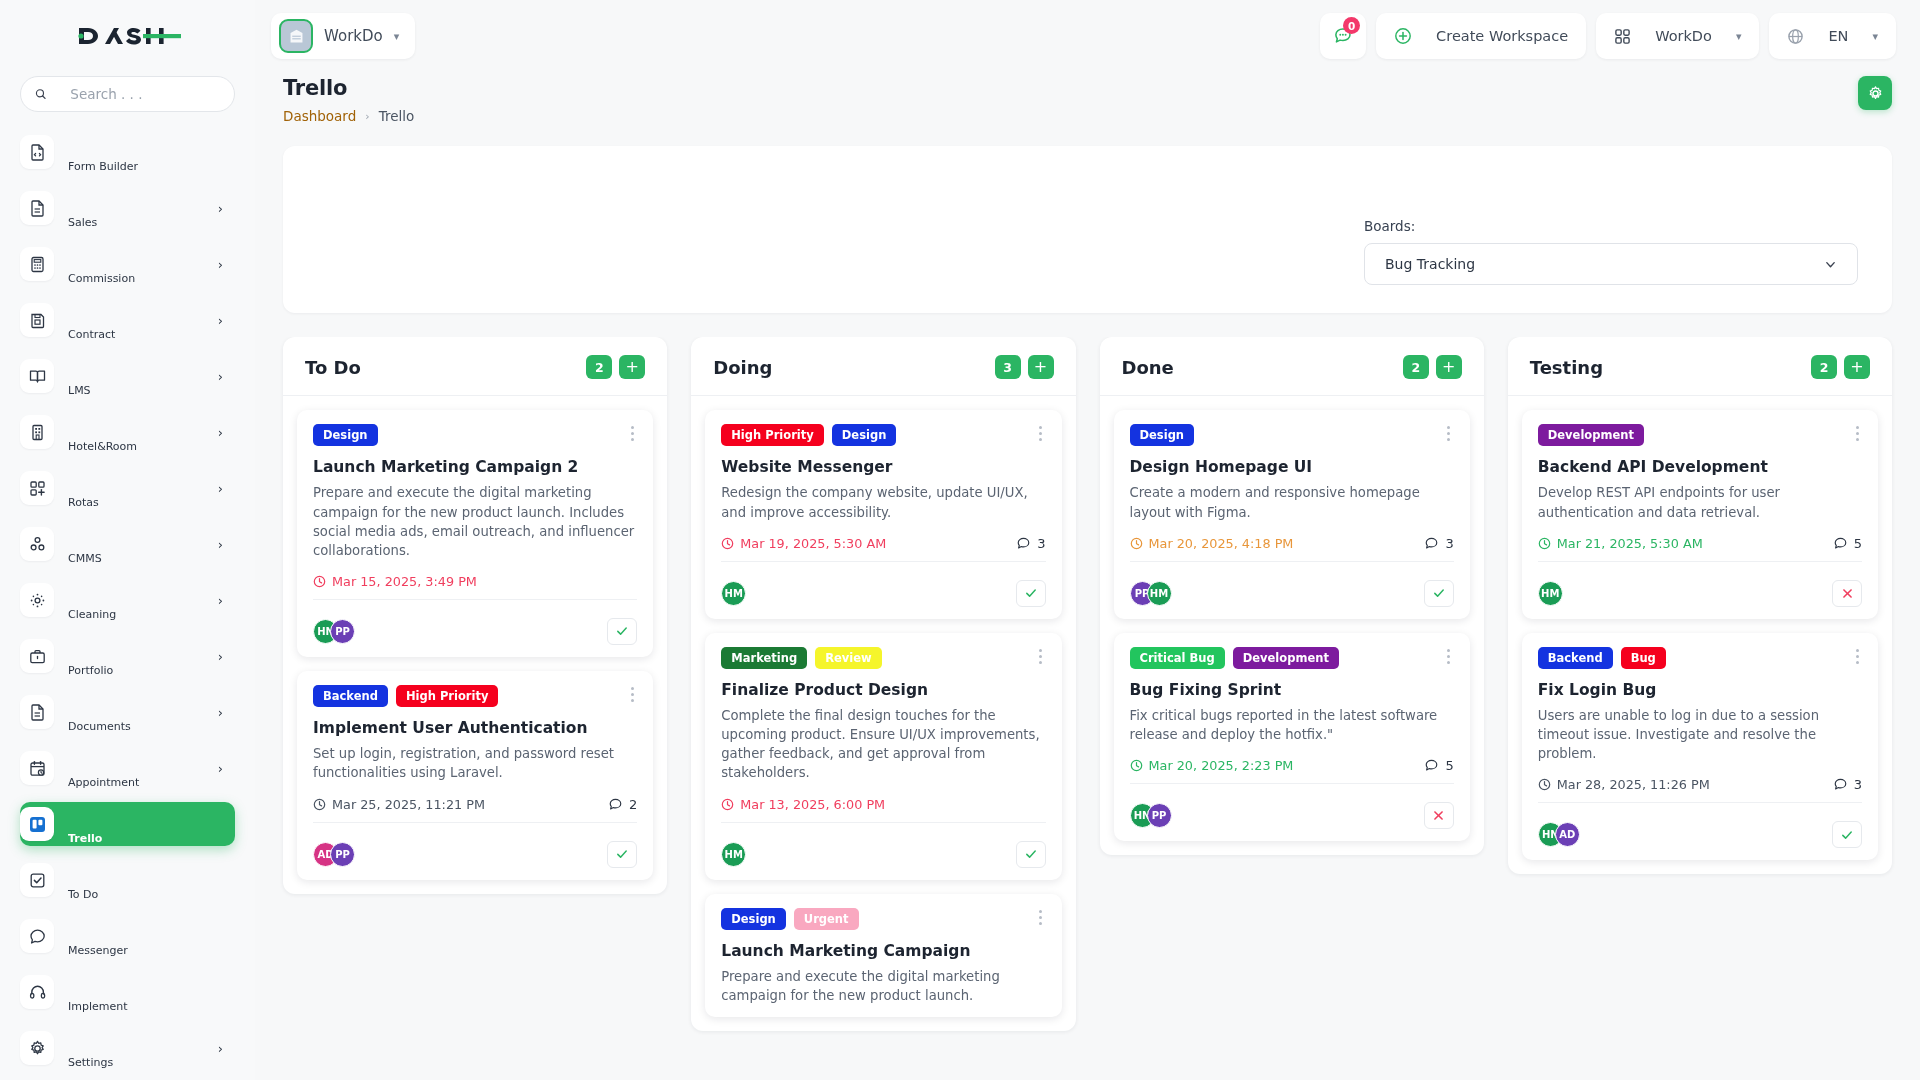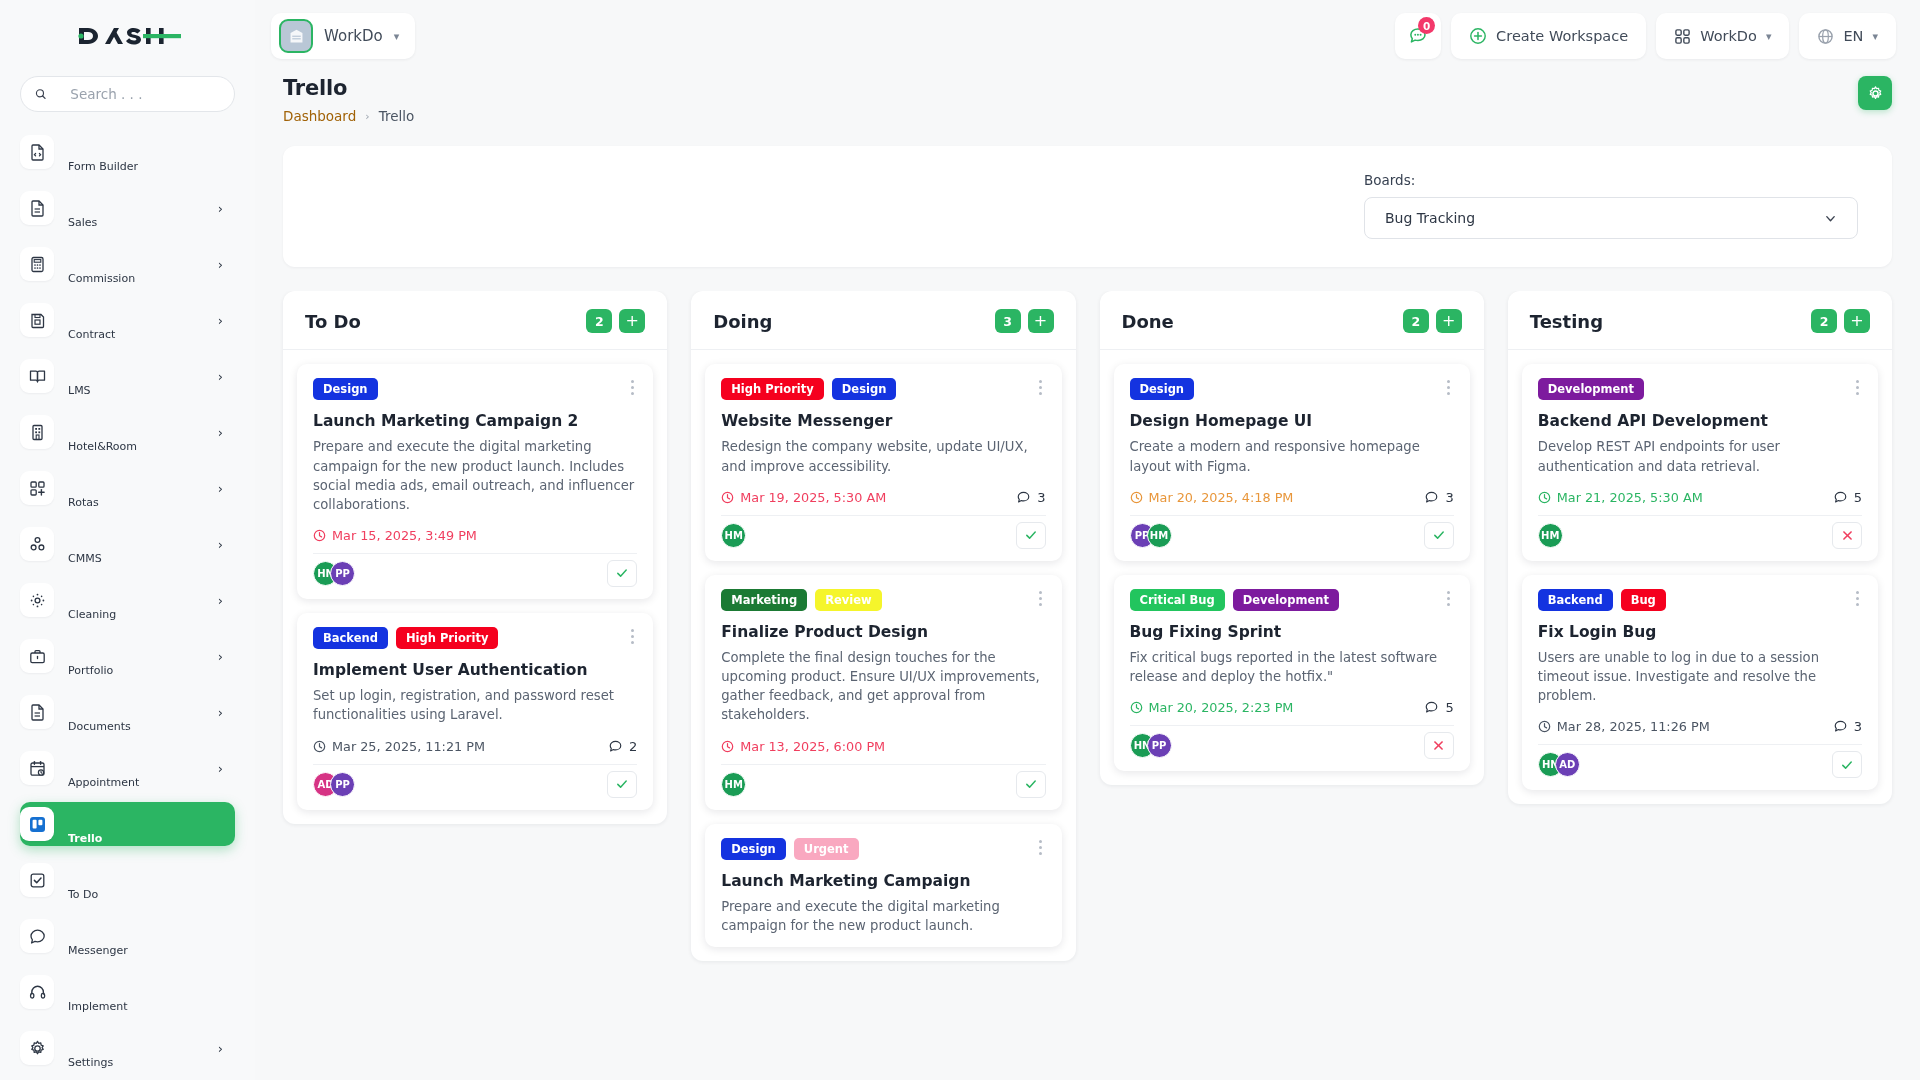--- a/index.html
+++ b/index.html
@@ -75,21 +75,21 @@
     background: #fff; display: flex; align-items: center; justify-content: center;
     box-shadow: 0 1px 3px rgba(16,24,40,.06); cursor: pointer;
   }
   .badge {
     position: absolute; top: 4px; right: 6px; min-width: 17px; height: 17px;
     border-radius: 9px; background: #f3386a; color: #fff; font-size: 10.5px;
     font-weight: 700; display: flex; align-items: center; justify-content: center;
     padding: 0 4px;
   }
   .pill-btn {
-    display: flex; align-items: center; gap: 9px; height: 46px;
+    display: flex; align-items: center; gap: 24px; height: 46px;
     background: #fff; border-radius: 10px; padding: 0 18px;
     box-shadow: 0 1px 3px rgba(16,24,40,.06); cursor: pointer;
     font-size: 14.5px; color: #414b59; font-weight: 500;
   }
 
   .page-head { padding: 4px 28px 0 28px; }
   .page-head-row { display: flex; align-items: flex-start; justify-content: space-between; }
   .page-title { font-size: 21px; font-weight: 700; color: #1d2430; letter-spacing: -.2px; }
   .breadcrumb { margin-top: 8px; display: flex; align-items: center; gap: 9px; font-size: 13.5px; }
   .breadcrumb .crumb-link { color: #a16207; font-weight: 500; cursor: pointer; }
@@ -100,21 +100,21 @@
     display: flex; align-items: center; justify-content: center; cursor: pointer;
     box-shadow: 0 2px 6px rgba(43,181,99,.3);
   }
 
   .board-filter {
     margin: 22px 28px 0 28px; background: #fff; border-radius: 12px;
     padding: 26px 34px 28px 34px; display: flex; justify-content: flex-end;
     box-shadow: 0 1px 3px rgba(16,24,40,.05);
   }
   .filter-field { width: 494px; }
-  .filter-label { font-size: 13.5px; color: #374151; margin-bottom: 9px; font-weight: 500; }
+  .filter-label { font-size: 13.5px; color: #374151; margin-bottom: 9px; font-weight: 500; margin-top: 46px; }
   .select-box {
     height: 42px; border: 1px solid #e0e3e8; border-radius: 8px; background: #fff;
     display: flex; align-items: center; justify-content: space-between;
     padding: 0 20px; font-size: 14px; color: #2d3644; cursor: pointer;
   }
 
   
   .kanban {
     flex: 1; margin: 24px 0 0 0; padding: 0 28px 20px 28px;
     display: flex; gap: 24px; overflow: hidden; align-items: flex-start;
@@ -160,21 +160,21 @@
   .card-title { font-size: 15.5px; font-weight: 700; color: #1d2430; margin-top: 12px; }
   .card-desc { font-size: 13.2px; color: #5b6472; line-height: 1.45; margin-top: 7px; }
   .card-meta { display: flex; align-items: center; justify-content: space-between; margin-top: 14px; }
   .date { display: flex; align-items: center; gap: 6px; font-size: 12.8px; font-weight: 500; }
   .date.red { color: #f03e5e; }
   .date.orange { color: #e8963a; }
   .date.green { color: #2bb563; }
   .date.gray { color: #4b5563; }
   .comments { display: flex; align-items: center; gap: 6px; font-size: 13px; color: #2d3644; }
   .card-foot {
-    margin-top: 10px; padding-top: 6px; border-top: 1px solid #eef0f3;
+    margin-top: 10px; padding-top: 18px; border-top: 1px solid #eef0f3;
     display: flex; align-items: center; justify-content: space-between; min-height: 34px;
   }
   .avatars { display: flex; }
   .avatar {
     width: 25px; height: 25px; border-radius: 50%; color: #fff;
     font-size: 10px; font-weight: 700; display: flex; align-items: center; justify-content: center;
     margin-right: -8px; border: 1.5px solid #fff;
   }
   .act-btn {
     width: 30px; height: 27px; border: 1px solid #e6e9ed; border-radius: 6px;

